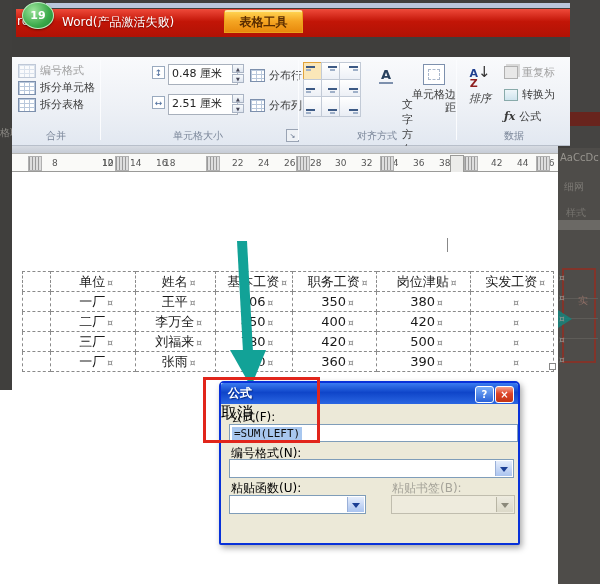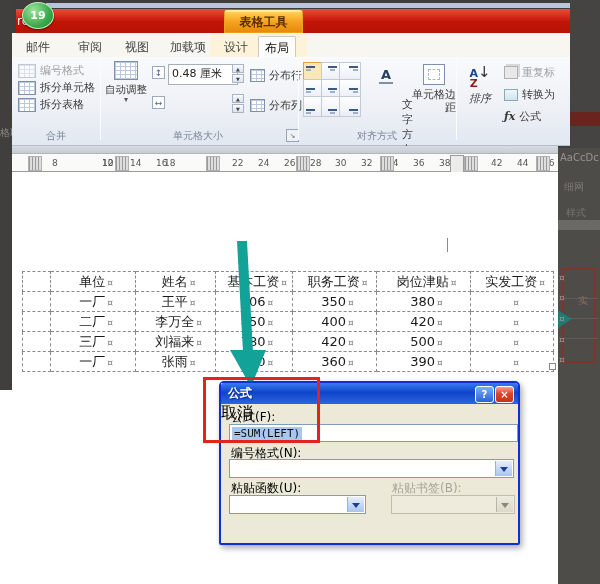--- a/index.html
+++ b/index.html
@@ -89,63 +89,51 @@
   .rowmark{position:absolute;font-size:9px;color:#9b9994;}
 </style>
 </head>
 <body>
 
 <div id="screen">
 
   <div class="abs topline" style="left:46px;top:3px;width:524px;height:5px;"></div>
   <div class="abs titlebar" style="left:16px;top:9px;width:558px;height:28px;">
     <span class="titlefrag" style="left:1px;">ro</span>
+    <span class="titletext" style="left:46px;">Word(产品激活失败)</span>
   </div>
   <div class="abs badge" style="left:22px;top:2px;width:32px;height:27px;z-index:6;">19</div>
   <div class="abs ctxhdr" style="left:224px;top:10px;width:79px;height:23px;z-index:5;">表格工具</div>
 
-  <div class="abs tabstrip" style="left:12px;top:33px;width:558px;height:24px;">
-    <div class="abs ctxzone" style="left:198px;top:0;width:97px;height:24px;"></div>
-    <span class="tab" style="left:8px;">邮件</span>
-    <span class="tab" style="left:60px;">审阅</span>
-    <span class="tab" style="left:107px;">视图</span>
-    <span class="tab" style="left:152px;">加载项</span>
-    <span class="tab" style="left:206px;">设计</span>
-    <span class="tab active" style="left:246px;">布局</span>
-  </div>
 
   <div class="abs ribbon" style="left:12px;top:57px;width:558px;height:89px;">
 
     <div class="ritem dis" style="left:6px;top:6px;">
       <span class="tgrid"></span>
       <span>编号格式</span>
     </div>
     <div class="ritem" style="left:6px;top:23px;">
       <span class="tgrid"></span>
       <span>拆分单元格</span>
     </div>
     <div class="ritem" style="left:6px;top:40px;">
       <span class="tgrid"></span>
       <span>拆分表格</span>
     </div>
     <div class="glabel" style="left:2px;width:84px;">合并</div>
     <div class="abs rdiv" style="left:88px;top:3px;height:80px;"></div>
 
-    <div class="abs bigbtn" style="left:92px;top:4px;width:44px;">
-      <span class="tgrid"></span>
-      <span>自动调整</span>
-      <span class="caret">▾</span>
-    </div>
     <span class="abs dimicon" style="left:140px;top:9px;">↕</span>
     <div class="spinfield" style="left:156px;top:7px;width:62px;height:17px;">0.48 厘米</div>
     <div class="spin" style="left:220px;top:7px;">
       <span>▲</span>
       <span>▼</span>
     </div>
     <span class="abs dimicon" style="left:140px;top:39px;">↔</span>
+    <div class="spinfield" style="left:156px;top:37px;width:62px;height:17px;">2.51 厘米</div>
     <div class="spin" style="left:220px;top:37px;">
       <span>▲</span>
       <span>▼</span>
     </div>
     <div class="ritem" style="left:238px;top:11px;">
       <span class="tgrid" style="width:13px;height:11px;"></span>
       <span>分布行</span>
     </div>
     <div class="ritem" style="left:238px;top:41px;">
       <span class="tgrid" style="width:13px;height:11px;"></span>
@@ -216,20 +204,21 @@
       <span>重复标</span>
     </div>
     <div class="ritem" style="left:492px;top:30px;">
       <span class="cnvic"></span>
       <span>转换为</span>
     </div>
     <div class="ritem" style="left:492px;top:52px;">
       <span class="fx">ƒx</span>
       <span>公式</span>
     </div>
+    <div class="glabel" style="left:444px;width:116px;">数据</div>
   </div>
 
   <div class="abs substrip" style="left:12px;top:146px;width:546px;height:7px;"></div>
 
   <div class="abs ruler" style="left:12px;top:153px;width:546px;height:19px;">
     <span class="rtick" style="left:40px;">8</span>
     <span class="rtick" style="left:46px;margin-left:44px;">10</span>
     <span class="rtick" style="left:90px;">12</span>
     <span class="rtick" style="left:118px;">14</span>
     <span class="rtick" style="left:144px;">16</span>

